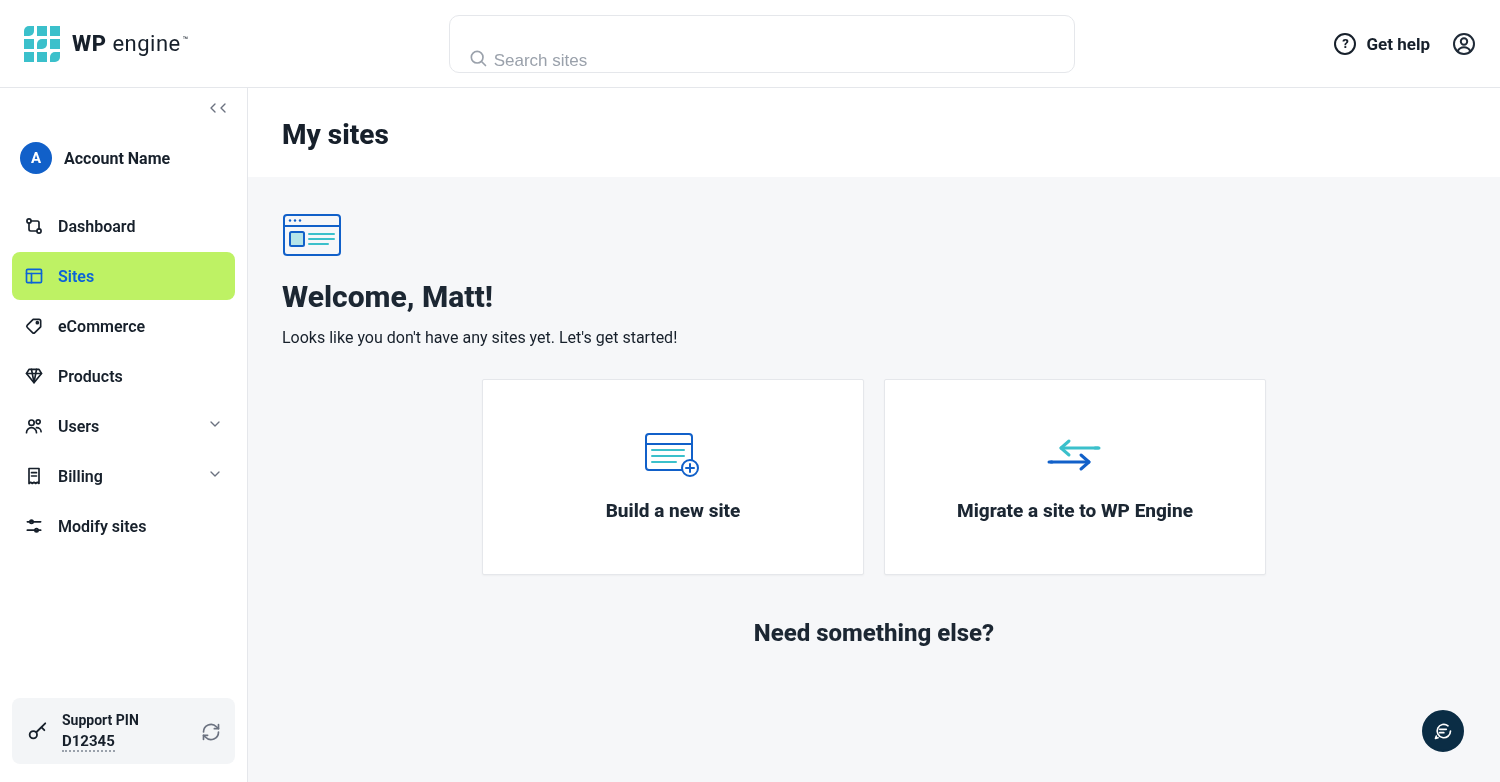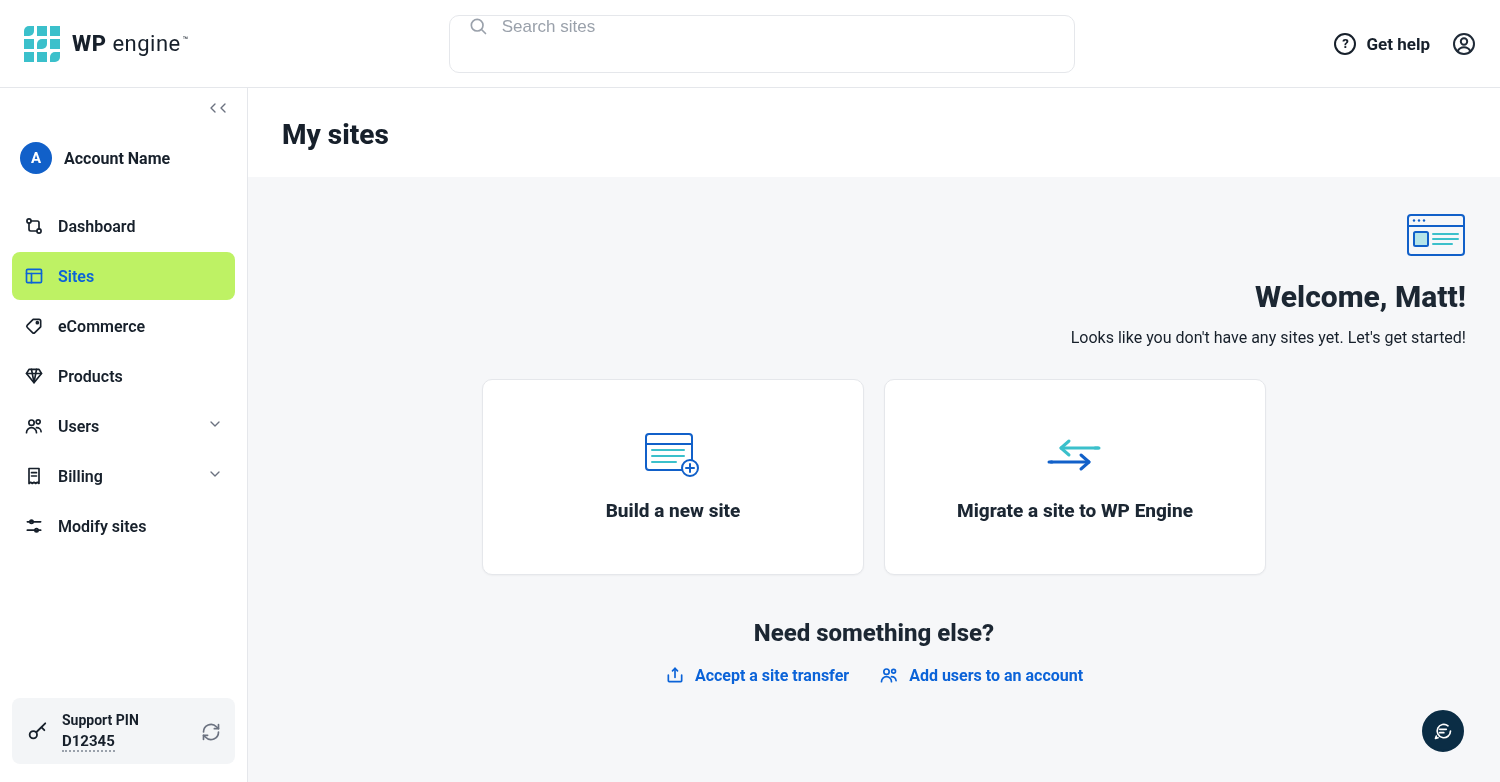--- a/index.html
+++ b/index.html
@@ -16,21 +16,21 @@
   body{margin:0;font-family:-apple-system,BlinkMacSystemFont,"Segoe UI",Roboto,Helvetica,Arial,sans-serif;color:var(--text);background:#fff;}
   
   .topbar{height:88px;border-bottom:1px solid var(--border);display:flex;align-items:center;padding:0 24px;gap:24px;justify-content:space-between;}
   .logo-wrap{display:flex;align-items:center;gap:12px;}
   .logo-mark{width:36px;height:36px;display:grid;grid-template-columns:repeat(3,10px);grid-template-rows:repeat(3,10px);gap:3px;}
   .logo-mark span{display:block;width:10px;height:10px;background:var(--brand-teal);}
   .logo-mark span.diag{border-radius:50% 0 50% 0;}
   .logo-text{font-size:22px;letter-spacing:.5px;color:var(--brand-dark);}
   .logo-text b{font-weight:800;}
   .logo-text .tm{font-size:9px;vertical-align:super;margin-left:2px;color:var(--brand-dark);}
-  .search{flex:0 1 626px;height:58px;border:1px solid var(--border);border-radius:10px;display:flex;align-items:flex-start;padding:0 18px;gap:12px;}
+  .search{flex:0 1 626px;height:58px;border:1px solid var(--border);border-radius:10px;display:flex;align-items:flex-end;padding:0 18px;gap:4px;}
   .search svg{width:20px;height:20px;color:#9aa1ab;}
   .search input{border:none;outline:none;font-size:17px;color:var(--text);width:100%;}
   .search input::placeholder{color:#9aa1ab;}
   .top-right{display:flex;align-items:center;gap:22px;}
   .gethelp{display:flex;align-items:center;gap:10px;font-weight:700;font-size:17px;color:var(--brand-dark);}
   .icon-circle{width:22px;height:22px;border:2px solid var(--brand-dark);border-radius:50%;display:flex;align-items:center;justify-content:center;font-size:13px;font-weight:800;line-height:1;}
   .avatar-btn{width:24px;height:24px;display:flex;align-items:center;justify-content:center;}
   
   .layout{display:flex;min-height:calc(782px - 88px);}
   .sidebar{width:248px;border-right:1px solid var(--border);position:relative;padding:18px 12px;display:flex;flex-direction:column;}
@@ -50,26 +50,26 @@
   .support-pin{background:#f3f5f7;border-radius:8px;padding:14px 14px 12px 14px;display:flex;align-items:center;gap:14px;}
   .support-pin .key{width:22px;height:22px;color:var(--brand-dark);}
   .support-pin .txt{display:flex;flex-direction:column;}
   .support-pin .lbl{font-weight:700;font-size:14px;color:var(--brand-dark);}
   .support-pin .val{font-weight:700;font-size:15px;color:var(--brand-dark);border-bottom:2px dotted #9aa1ab;width:max-content;margin-top:4px;}
   .support-pin .refresh{margin-left:auto;width:20px;height:20px;color:#6b7280;}
   
   .main{flex:1;display:flex;flex-direction:column;}
   .page-title{padding:30px 34px 26px;font-size:28px;font-weight:800;color:var(--brand-dark);}
   .content{flex:1;background:var(--panel);padding:36px 34px 40px;}
-  .hero{display:flex;flex-direction:column;align-items:flex-end;text-align:center;gap:10px;}
+  .hero{display:flex;flex-direction:column;align-items:flex-start;text-align:center;gap:10px;}
   .hero-icon{margin-bottom:8px;}
   .hero h1{margin:0;font-size:30px;font-weight:800;color:#1c2733;}
   .hero p{margin:4px 0 0;font-size:16px;color:var(--brand-dark);}
   .cards{display:flex;justify-content:center;gap:20px;margin-top:32px;}
-  .card{width:382px;height:196px;background:var(--card);border:1px solid var(--border);border-radius:10px;box-shadow:0 1px 2px rgba(0,0,0,.04);display:flex;flex-direction:column;align-items:center;justify-content:center;gap:22px;cursor:pointer;}
+  .card{width:382px;height:196px;background:var(--card);border:1px solid var(--border);border-radius:2px;box-shadow:0 1px 2px rgba(0,0,0,.04);display:flex;flex-direction:column;align-items:center;justify-content:center;gap:22px;cursor:pointer;}
   .card .card-icon{height:44px;display:flex;align-items:center;justify-content:center;}
   .card .card-title{font-size:19px;font-weight:800;color:#1c2733;}
   .something{margin-top:44px;text-align:center;}
   .something h2{margin:0;font-size:24px;font-weight:800;color:#1c2733;}
   .something .links{margin-top:18px;display:flex;justify-content:center;gap:30px;}
   .link{display:flex;align-items:center;gap:10px;color:var(--accent);font-weight:700;font-size:16px;cursor:pointer;}
   .link svg{width:20px;height:20px;}
   
   .chat-fab{position:fixed;right:36px;bottom:30px;width:42px;height:42px;border-radius:50%;background:#0b2d45;display:flex;align-items:center;justify-content:center;color:#fff;cursor:pointer;border:2px solid #0b2d45;}
   .chat-fab svg{width:20px;height:20px;}
@@ -305,39 +305,20 @@
               <polyline points="36 17 44 24 36 31" stroke="#1160c9" stroke-width="3"></polyline>
               <line x1="4" y1="24" x2="10" y2="24" stroke="#1160c9" stroke-width="3" stroke-dasharray="3 3"></line>
             </svg>
           </div>
           <div class="card-title">Migrate a site to WP Engine</div>
         </div>
       </div>
 
       <div class="something">
         <h2>Need something else?</h2>
-        <div class="links">
-          <div class="link">
-            <svg viewBox="0 0 24 24">
-                <path d="M4 12v7a1 1 0 0 0 1 1h14a1 1 0 0 0 1-1v-7"></path>
-                <path d="M9 7l3-3 3 3"></path>
-                <line x1="12" y1="4" x2="12" y2="15"></line>
-              </svg>
-            <span>Accept a site transfer</span>
-          </div>
-          <div class="link">
-            <svg viewBox="0 0 24 24">
-                <circle cx="9" cy="8" r="3.2"></circle>
-                <path d="M3 20c0-3.3 2.7-6 6-6s6 2.7 6 6"></path>
-                <circle cx="17.5" cy="7.5" r="2.3"></circle>
-                <path d="M15 14c2.8 0 5 2 5.5 4.8"></path>
-              </svg>
-            <span>Add users to an account</span>
-          </div>
-        </div>
       </div>
     </div>
   </main>
 </div>
 
 <div class="chat-fab">
   <svg viewBox="0 0 24 24">
       <path d="M21 12a8 8 0 1 1-3-6.2"></path>
       <path d="M8 10h8M8 14h5"></path>
       <path d="M12 20l-2 3-2-3" stroke="none"></path>

